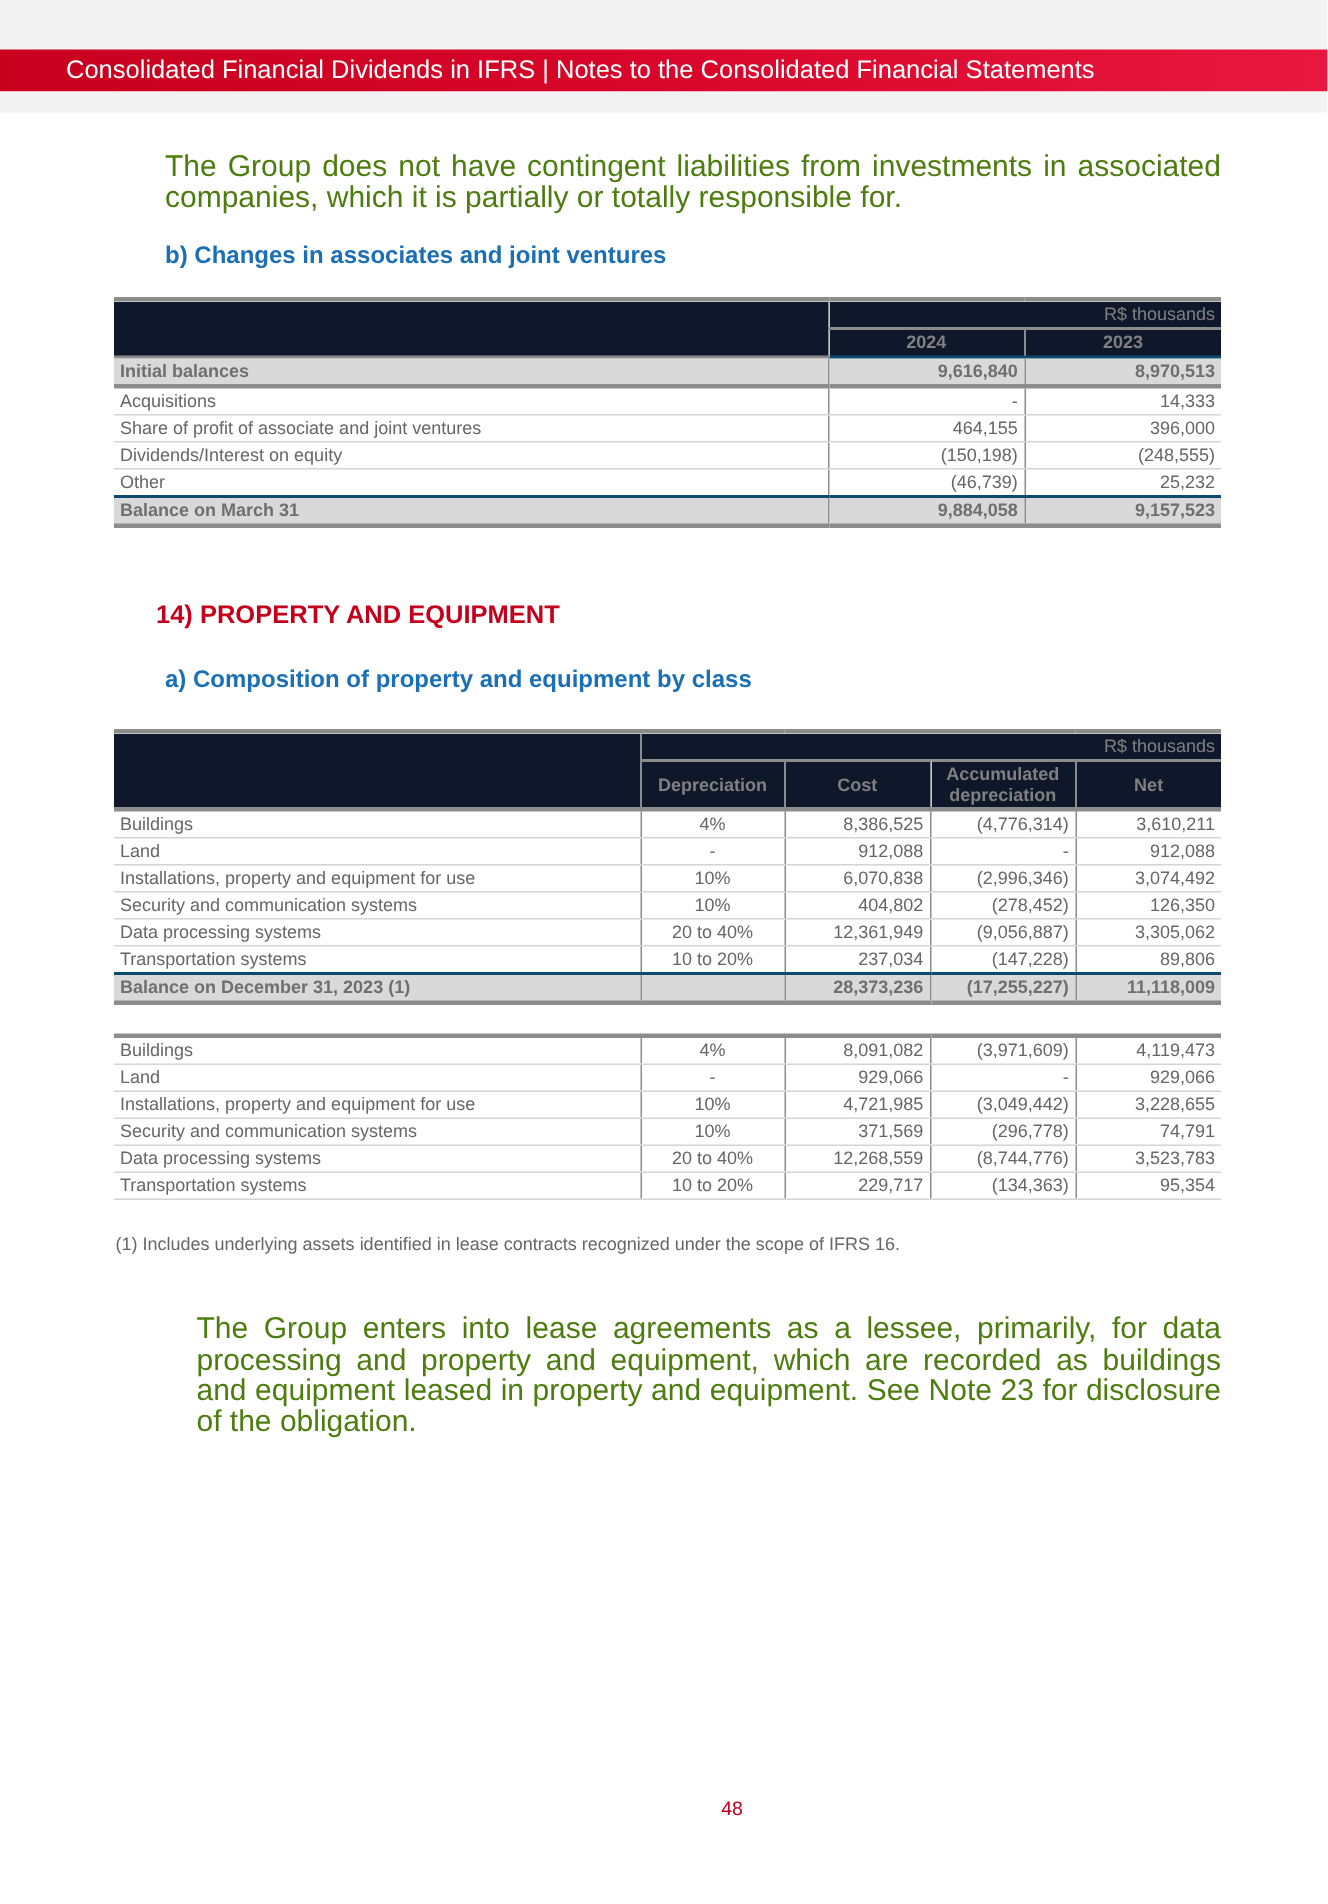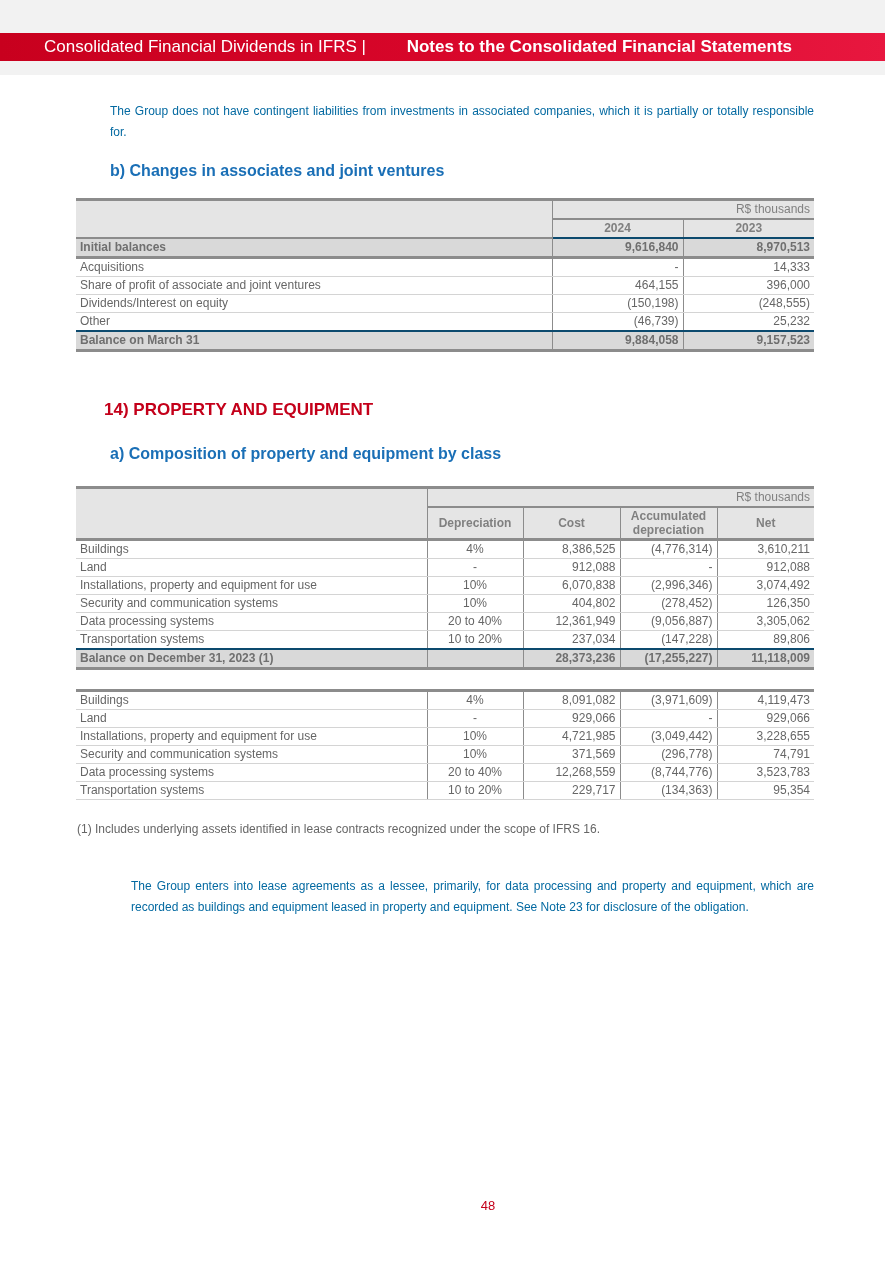--- a/index.html
+++ b/index.html
@@ -8,25 +8,25 @@
     font-family: "Liberation Sans", sans-serif; color: #555;
     overflow: hidden;
   }
   .topband { position: absolute; left: 0; top: 0; width: 885px; height: 33px; background: #f2f2f2; }
   .header {
     position: absolute; left: 0; top: 33px; width: 885px; height: 28px;
     background: linear-gradient(90deg, #c8001e 0%, #d8062a 50%, #e8173f 100%);
     color: #fff; font-size: 17px; line-height: 28px; white-space: nowrap;
   }
   .header .inner { position: absolute; left: 44px; top: 0; }
-  .header .bold { font-weight: bold; margin-left: 36px; }
+  .header .bold { font-weight: normal; }
   .belowband { position: absolute; left: 0; top: 61px; width: 885px; height: 14px; background: #f2f2f2; }
 
   .para {
-    position: absolute; font-size: 12px; line-height: 20.5px; color: #0369a1;
+    position: absolute; font-size: 20px; line-height: 20.5px; color: #4d7c0f;
     text-align: justify;
   }
   .p1 { left: 110px; top: 101px; width: 704px; }
   .p2 { left: 131px; top: 876px; width: 683px; }
 
   .h-blue {
     position: absolute; color: #1a6fb6; font-weight: bold; font-size: 16px;
   }
   .h-b { left: 110px; top: 162px; }
   .h-a { left: 110px; top: 445px; }
@@ -36,21 +36,21 @@
 
   table.fin {
     position: absolute; border-collapse: collapse; font-size: 12px; color: #666;
     table-layout: fixed;
   }
   table.fin td { padding: 0 4px; height: 17px; line-height: 17px; white-space: nowrap; overflow: hidden; }
   table.fin td.num { text-align: right; }
   table.fin td.ctr { text-align: center; }
   table.fin td.sep { border-left: 1.5px solid #8c8c8c; }
   table.fin tr.body td { border-bottom: 1px solid #d4d4d4; }
-  table.fin tr.hdr td { background: #e5e5e5; color: #808080; }
+  table.fin tr.hdr td { background: #0f172a; color: #808080; }
   table.fin tr.hdr-top td { border-top: 3px solid #8c8c8c; }
   table.fin tr.hdr-cols td.col { border-top: 2px solid #8c8c8c; font-weight: bold; }
   table.fin tr.tot td { background: #d9d9d9; font-weight: bold; color: #6f6f6f; border-top: 2px solid #0c4a6e; border-bottom: 3px solid #8c8c8c; }
   table.fin tr.firstbody td { border-top: 2px solid #8c8c8c; }
   table.fin tr.topline td { border-top: 3px solid #8c8c8c; }
 
   #t1 { left: 76px; top: 198px; width: 738px; }
   #t2 { left: 76px; top: 486px; width: 738px; }
   #t3 { left: 76px; top: 689px; width: 738px; }
 

